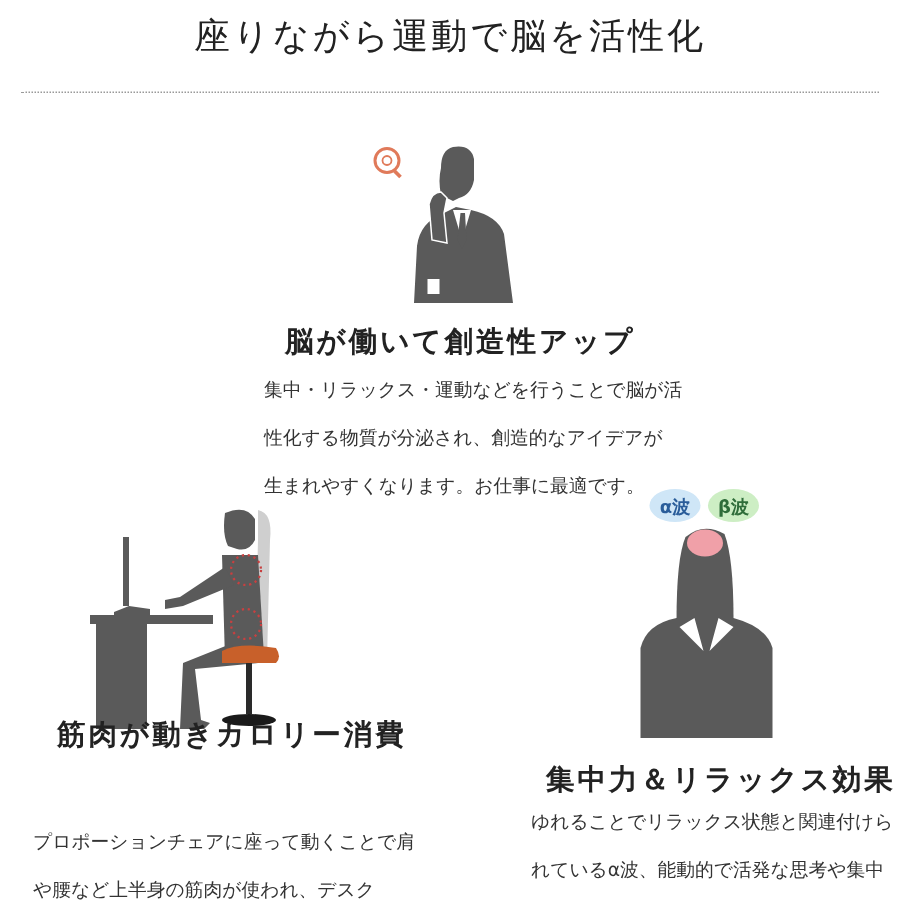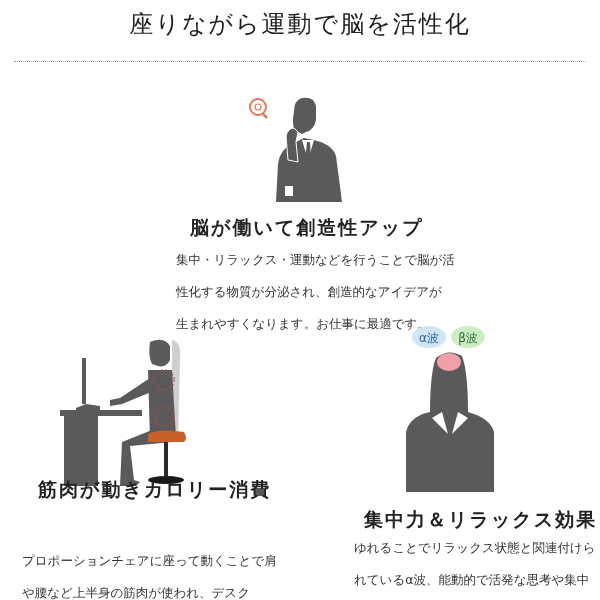--- a/index.html
+++ b/index.html
@@ -68,21 +68,21 @@
     <path d="M88 104 Q100 98 124 102 Q128 108 124 112 L88 112 Z" fill="#c8602a"></path>
     <rect x="104" y="112" width="4" height="34" fill="#2a2a2a"></rect>
     <ellipse cx="106" cy="150" rx="18" ry="4" fill="#1a1a1a"></ellipse>
   </svg>
 </div>
 <div class="heading" style="left:38px;top:477px;">筋肉が動きカロリー消費</div>
 <div class="para" style="left:22px;top:532px;margin-top:13px;">プロポーションチェアに座って動くことで肩
 や腰など上半身の筋肉が使われ、デスク
 ワーク中でもカロリーが消費されます。</div>
 
-<div class="fig" style="left:396px;top:322px;width:110px;height:170px;">
+<div class="fig" style="left:417px;top:322px;width:110px;height:170px;font-weight:bold;">
   <svg width="110" height="170" viewBox="0 0 110 170">
 
     <g>
       <ellipse cx="33" cy="15" rx="17" ry="11" fill="#cfe6f7"></ellipse>
       <text x="33" y="20" font-size="12" text-anchor="middle" fill="#2a5d9a" font-family="DejaVu Sans, sans-serif">α波</text>
     </g>
     <g>
       <ellipse cx="72" cy="15" rx="17" ry="11" fill="#cdeec4"></ellipse>
       <text x="72" y="20" font-size="12" text-anchor="middle" fill="#2f6d3a" font-family="DejaVu Sans, sans-serif">β波</text>
     </g>

